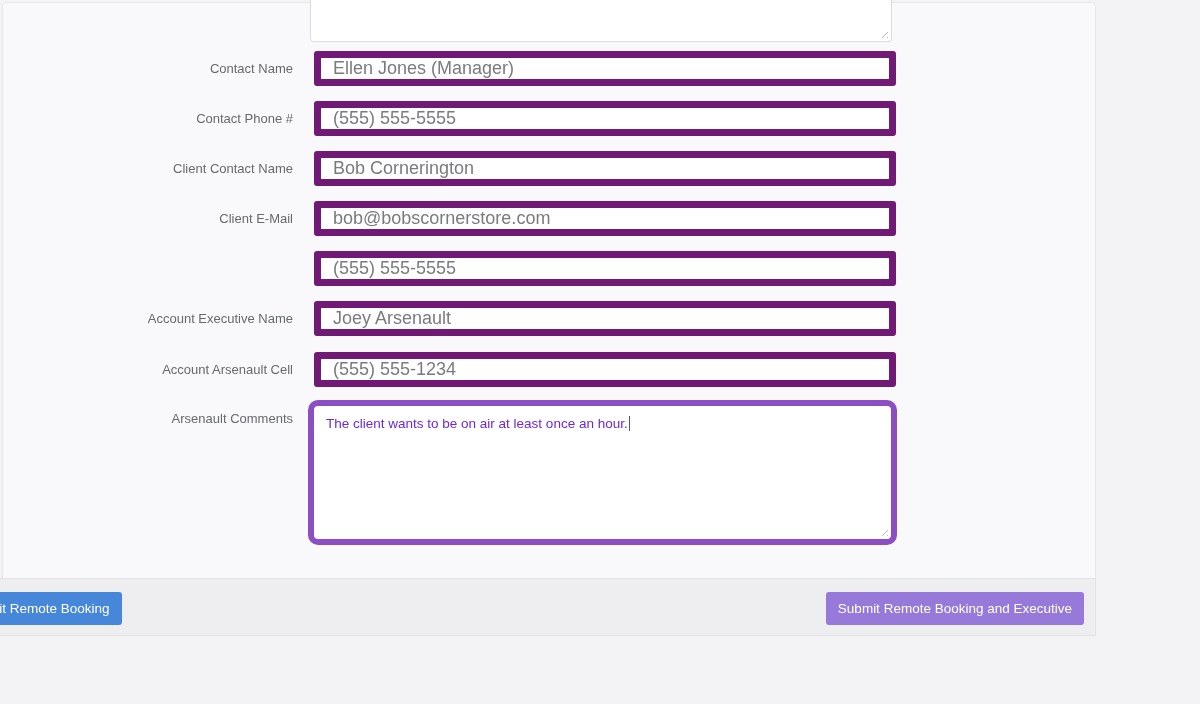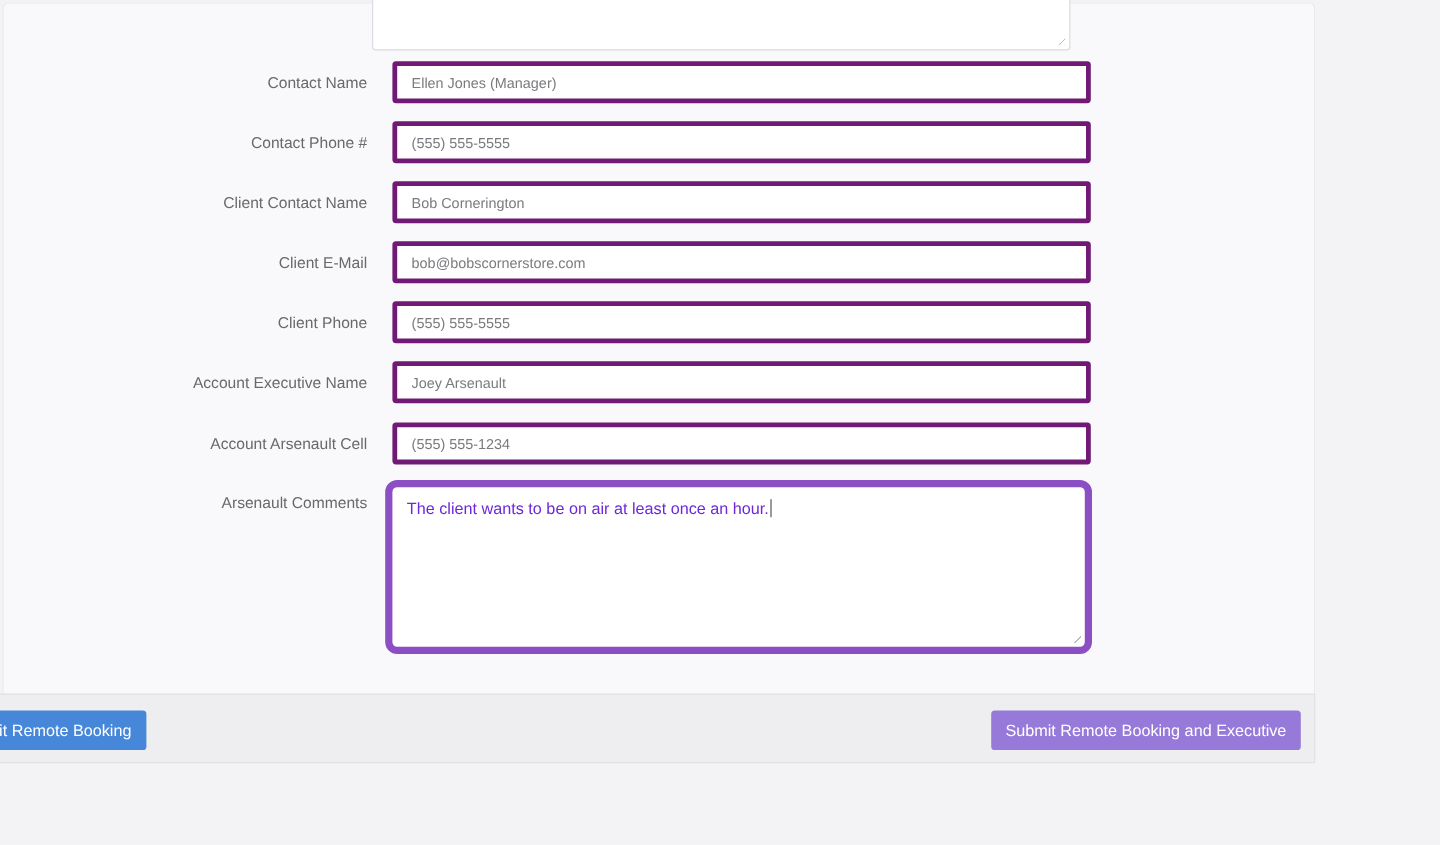--- a/index.html
+++ b/index.html
@@ -28,40 +28,40 @@
   }
   
   .footer {
     position: absolute;
     left: -60px; top: 578px;
     width: 1156px; height: 58px;
     background: #eeeef1;
     border: 1px solid #e2e2e6;
   }
   
-  .row { position: absolute; left: 17px; width: 992px; height: 35px; }
+  .row { position: absolute; left: 4px; width: 992px; height: 35px; }
   .field-label {
     position: absolute;
     left: 0; top: 10px;
     width: 289px;
     text-align: right;
     font-size: 13px;
     color: #68696d;
     white-space: nowrap;
   }
   .text-input {
     position: absolute;
     left: 310px; top: 0;
     width: 582px; height: 35px;
     background: #ffffff;
-    border: 4px solid #701a75;
+    border: 7px solid #701a75;
     border-radius: 3px;
     padding: 0 12px;
     font-family: "Liberation Sans", sans-serif;
-    font-size: 12px;
+    font-size: 18px;
     color: #7a7b7f;
     outline: none;
   }
   
   .textarea-top {
     position: absolute;
     left: 310px; top: -12px;
     width: 582px; height: 54px;
     background: #ffffff;
     border: 1px solid #dcdce0;
@@ -144,21 +144,20 @@
     <label class="field-label">Client Contact Name</label>
     <input class="text-input" value="Bob Cornerington" style="">
   </div>
 
   <div class="row" style="top:201px">
     <label class="field-label">Client E-Mail</label>
     <input class="text-input" value="bob@bobscornerstore.com" style="">
   </div>
 
   <div class="row" style="top:251px">
-    <label class="field-label">Client Phone</label>
     <input class="text-input" value="(555) 555-5555" style="">
   </div>
 
   <div class="row" style="top:301px">
     <label class="field-label">Account Executive Name</label>
     <input class="text-input" value="Joey Arsenault" style="">
   </div>
 
   <div class="row" style="top:352px">
     <label class="field-label">Account Arsenault Cell</label>

